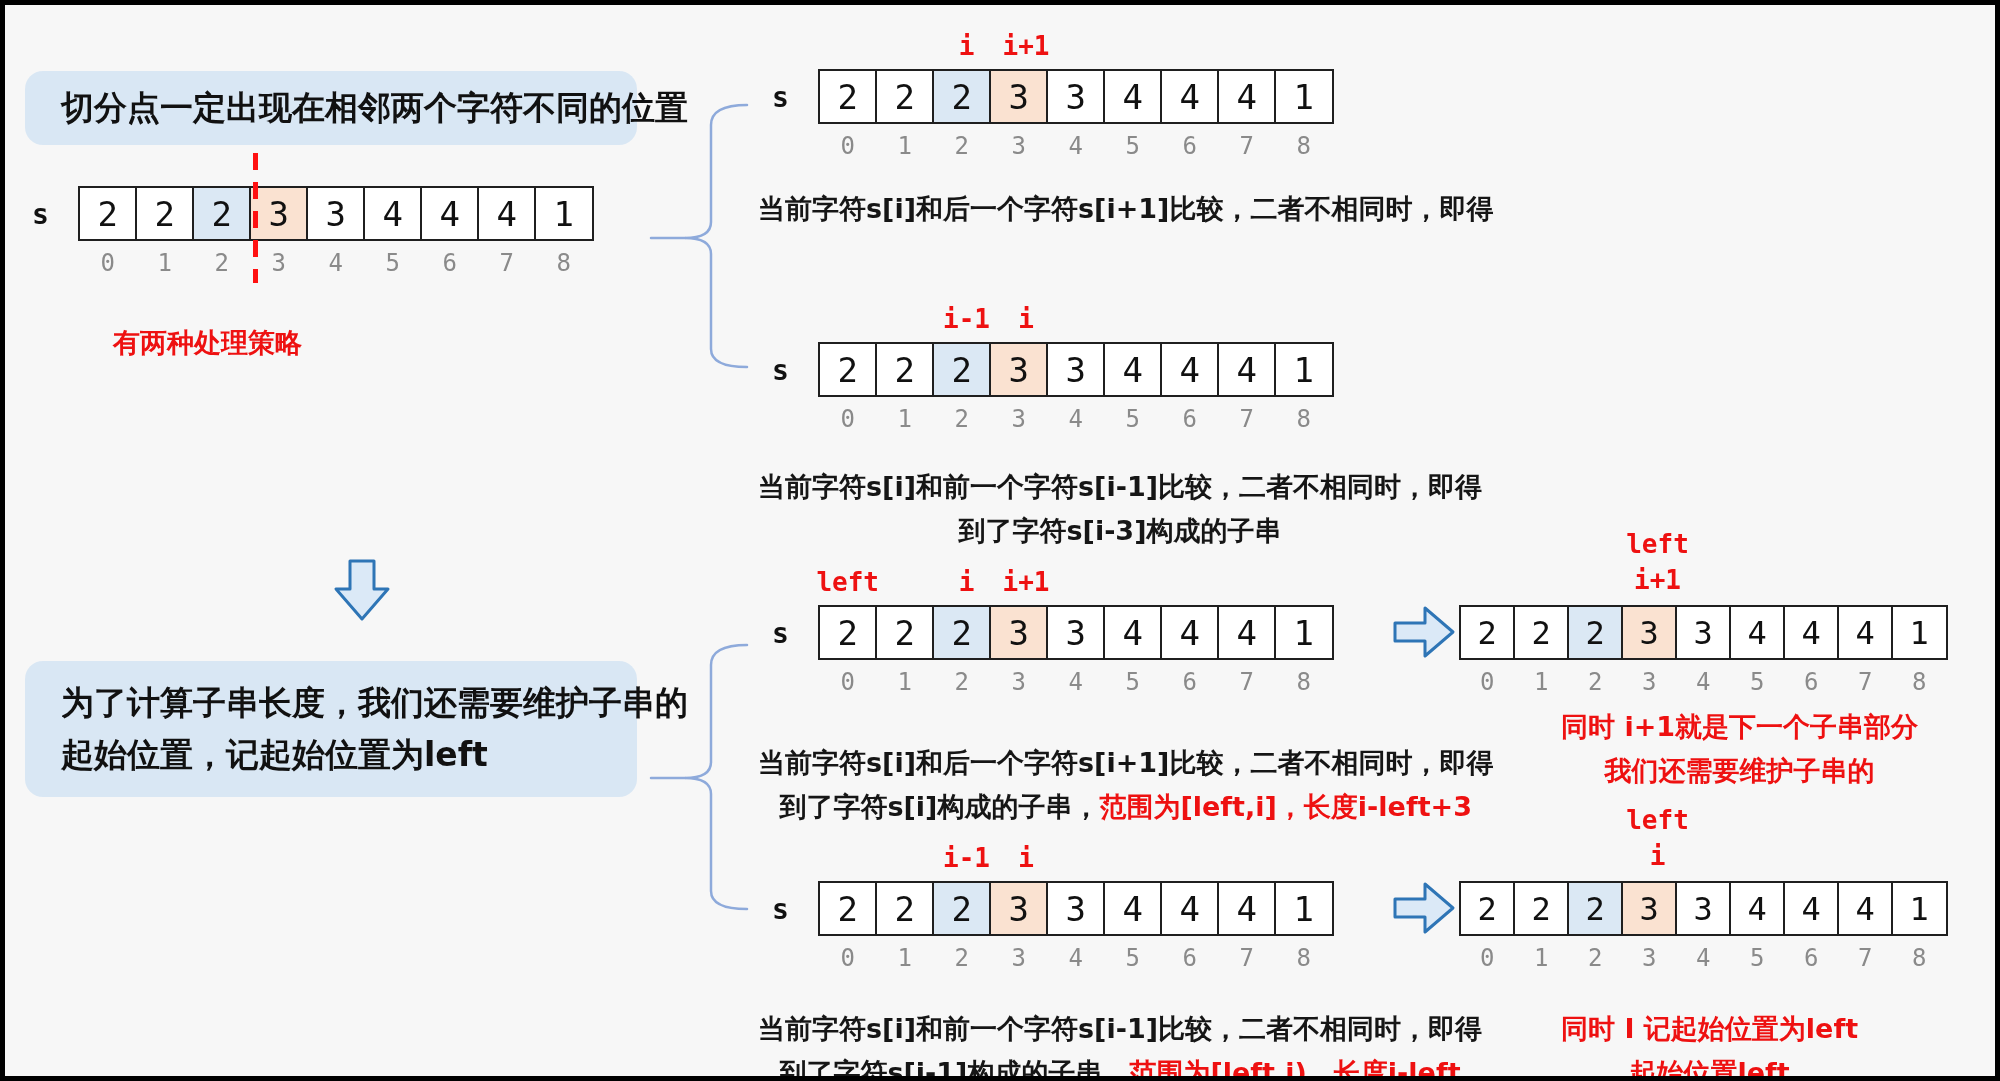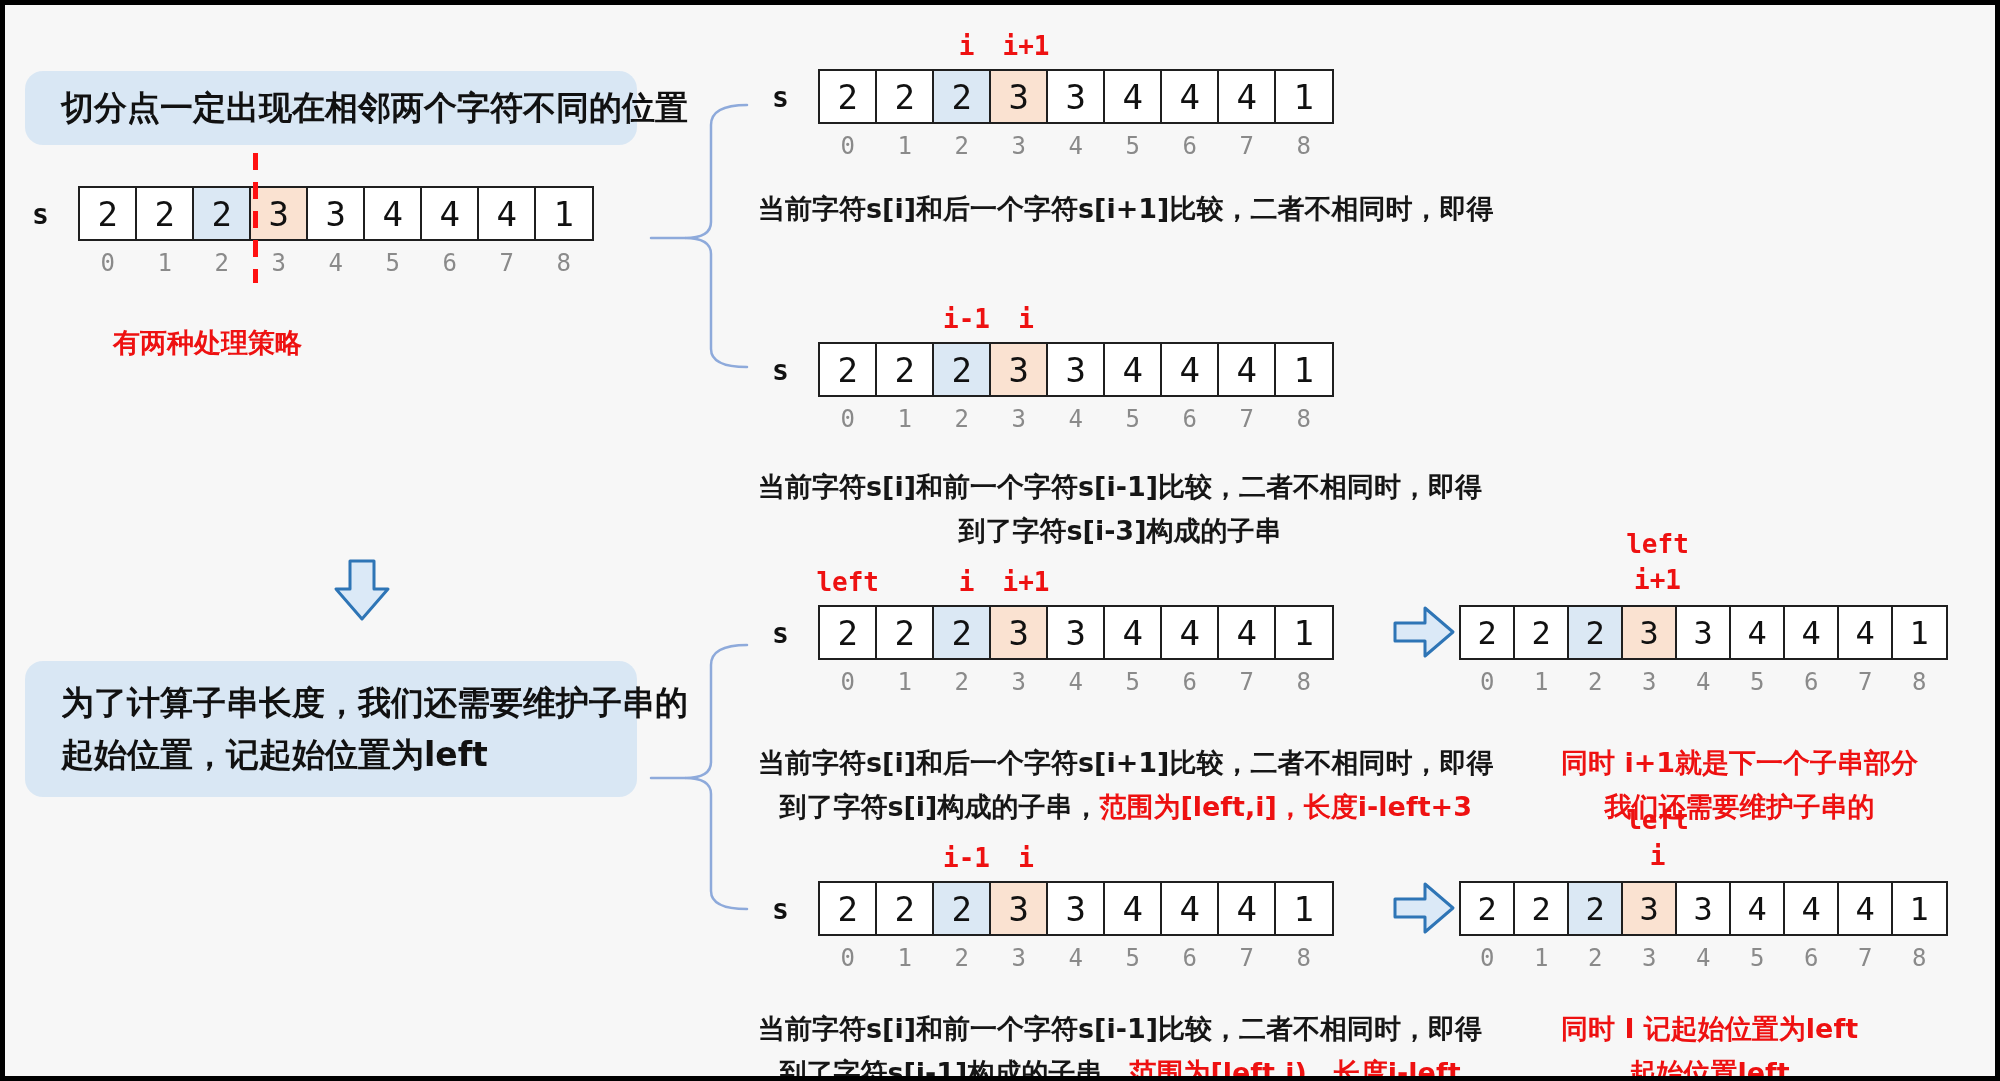--- a/index.html
+++ b/index.html
@@ -232,21 +232,21 @@
         <span class="idx">5</span>
         <span class="idx">6</span>
         <span class="idx">7</span>
         <span class="idx">8</span>
       </div>
   </div>
   <div class="txt" style="left:753px;top:736px;">
     <span class="line">当前字符s[i]和后一个字符s[i+1]比较，二者不相同时，即得</span>
     <span class="line"><span>到了字符s[i]构成的子串，</span><span class="red">范围为[left,i]，长度i-left+3</span></span>
   </div>
-  <div class="txt red" style="left:1556px;top:736px;">
+  <div class="txt red" style="left:1556px;top:700px;">
     <span class="line">同时 i+1就是下一个子串部分</span>
     <span class="line">我们还需要维护子串的</span>
   </div>
 
   <div class="afig" style="left:813px;top:876px;">
     <span class="slabel">s</span>
     <span class="ptr" style="left:148.5px;top:-38px;">i-1</span>
     <span class="ptr" style="left:208px;top:-38px;">i</span>
     <div class="cells">
         <div class="cell">2</div>

